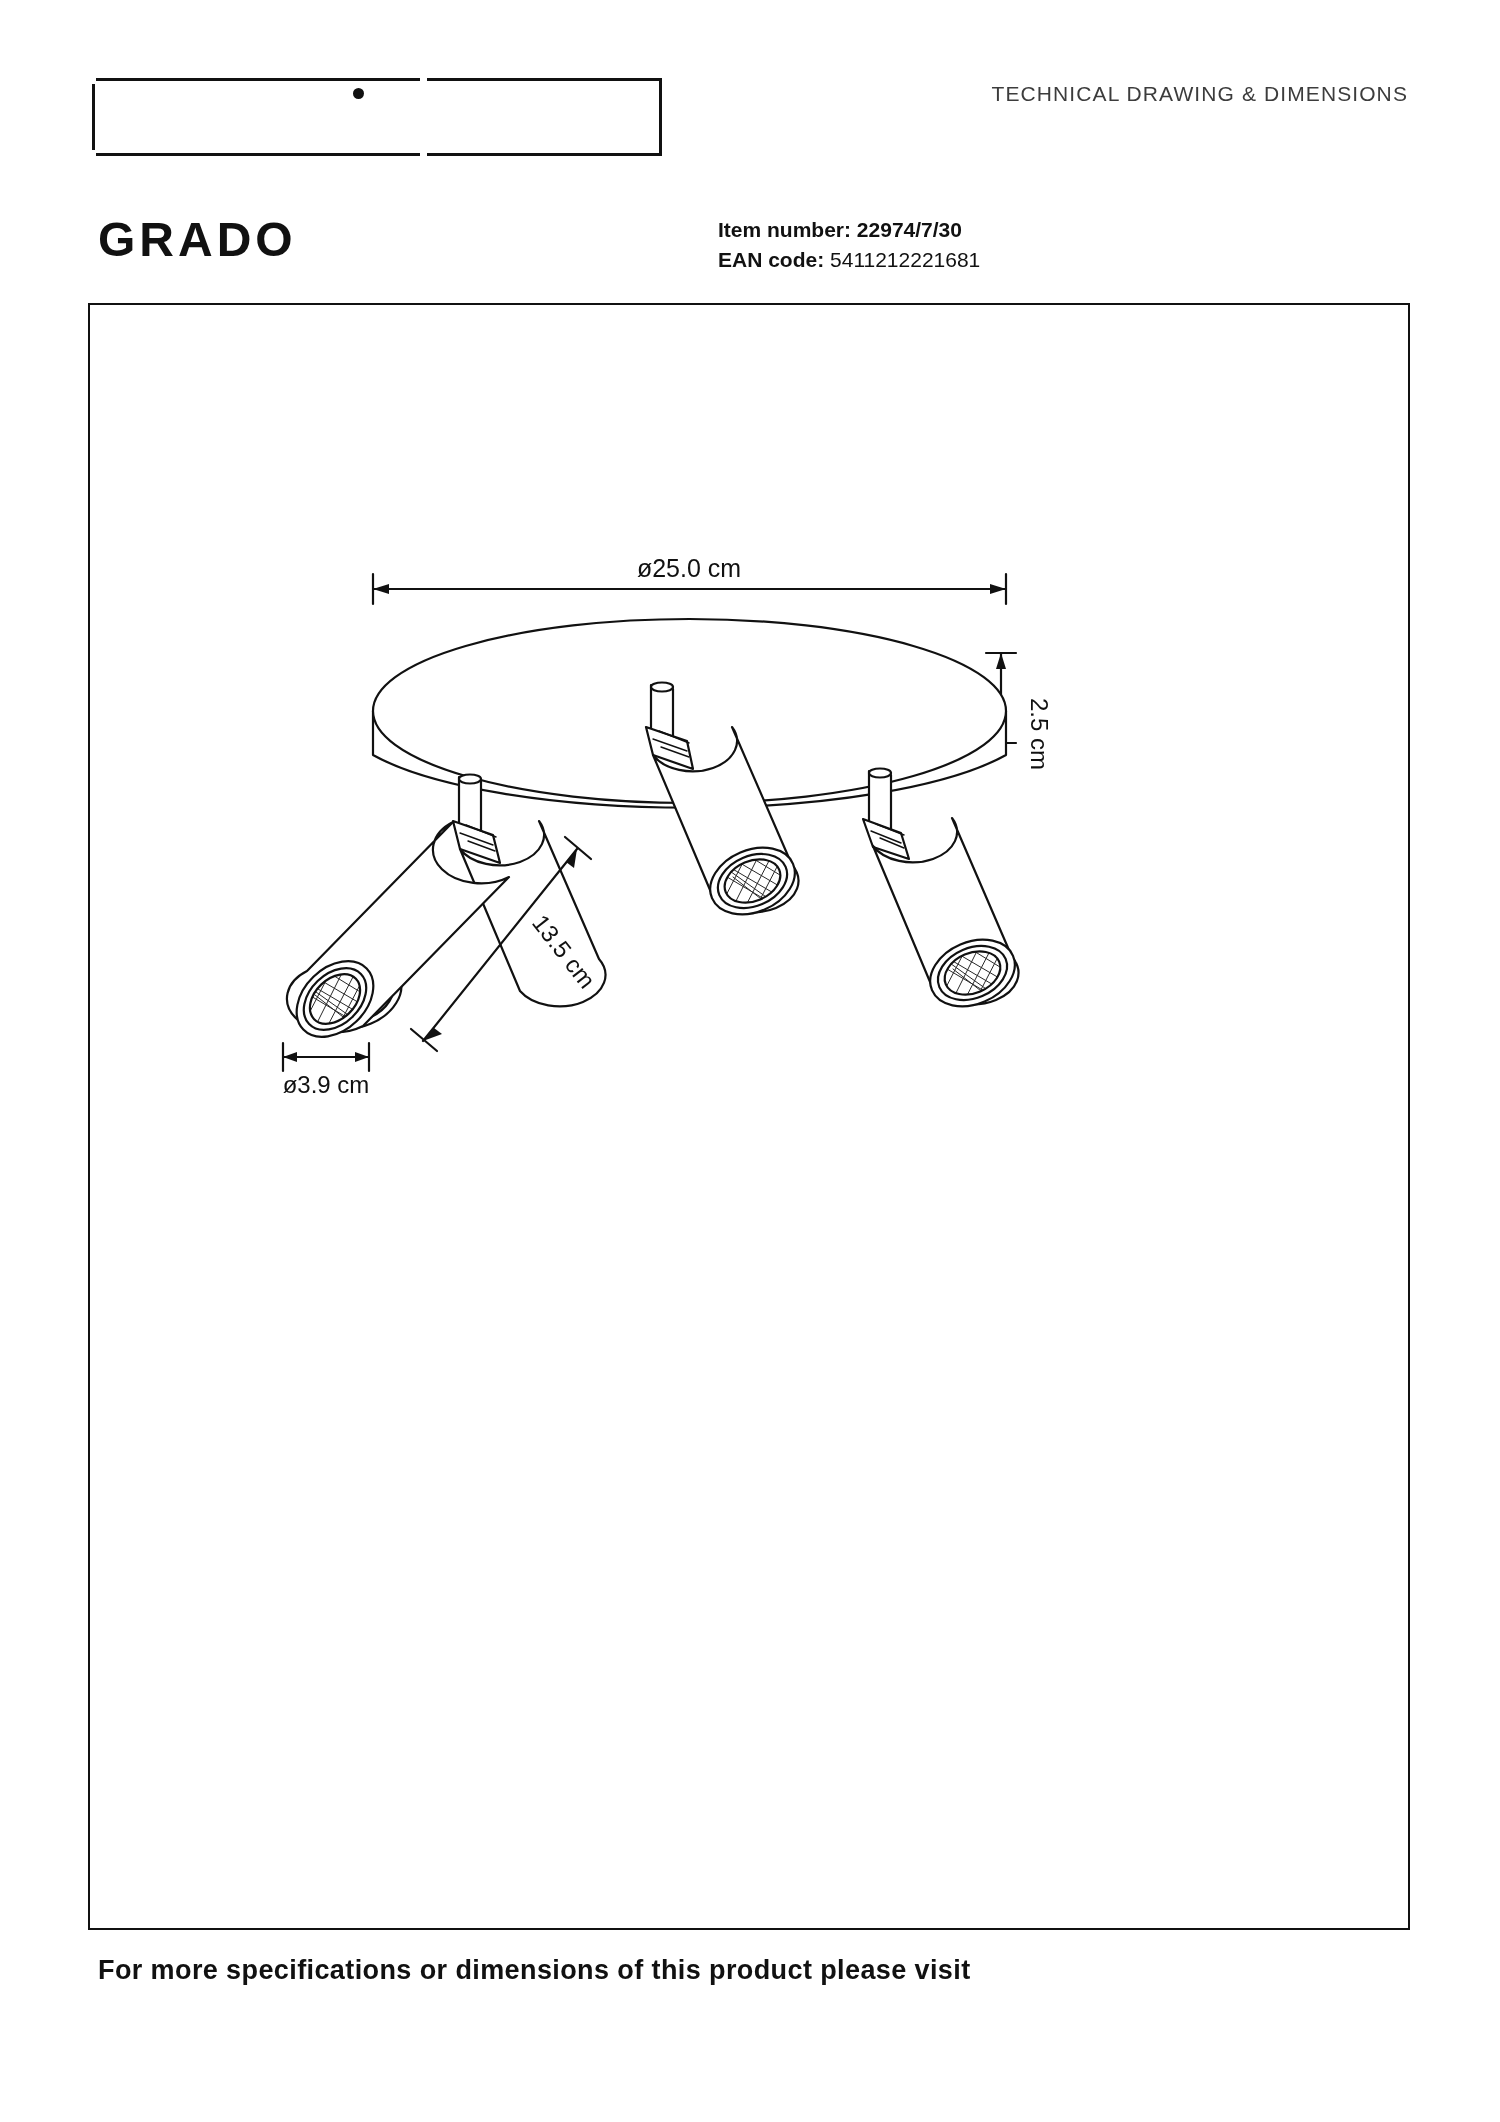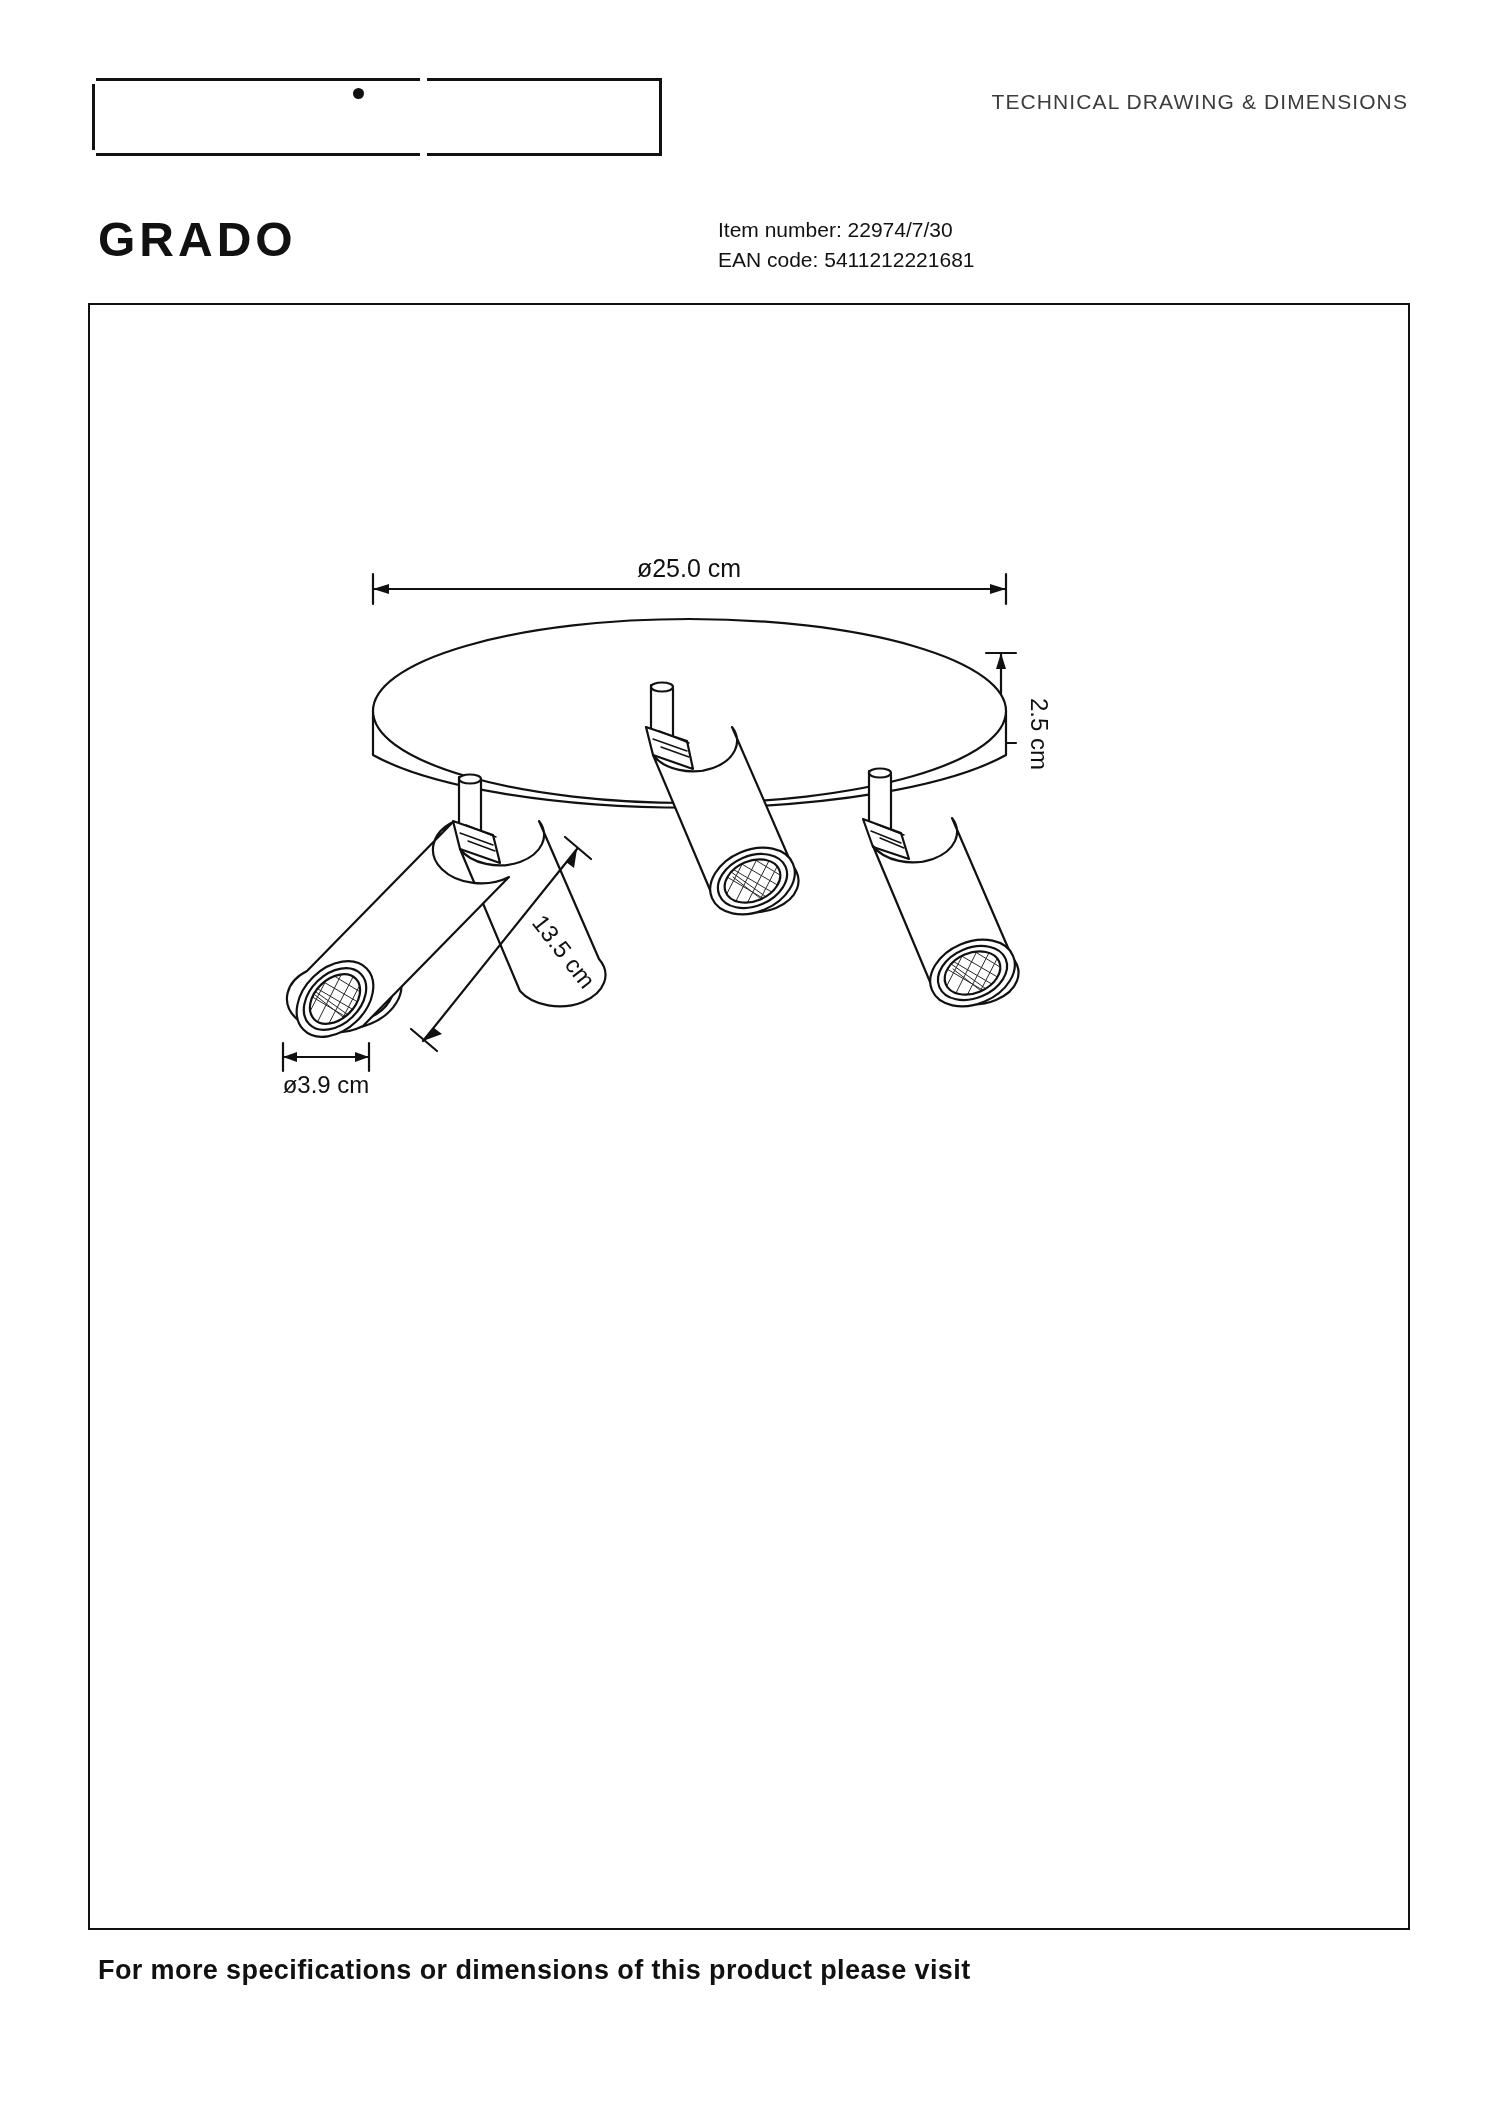--- a/index.html
+++ b/index.html
@@ -62,42 +62,41 @@
 
   .header-right {
     position: absolute;
     right: 92px;
     top: 82px;
     font-size: 21px;
     letter-spacing: 1.1px;
     color: #3c3c3c;
     text-align: center;
     font-family: "Liberation Sans", sans-serif;
-    margin-top: 8px;
   }
 
   .product-title {
     position: absolute;
     left: 98px;
     top: 212px;
     font-size: 48px;
     font-weight: bold;
     letter-spacing: 4px;
     color: #111;
   }
 
   .meta {
     position: absolute;
     left: 718px;
     top: 215px;
     font-size: 21px;
     line-height: 30px;
     color: #111;
   }
-  .meta .lbl { font-weight: normal; }
+  .meta .lbl { font-weight: bold; }
 
   
   .frame {
     position: absolute;
     left: 88px;
     top: 303px;
     width: 1322px;
     height: 1627px;
     border: 2px solid #111;
     box-sizing: border-box;

